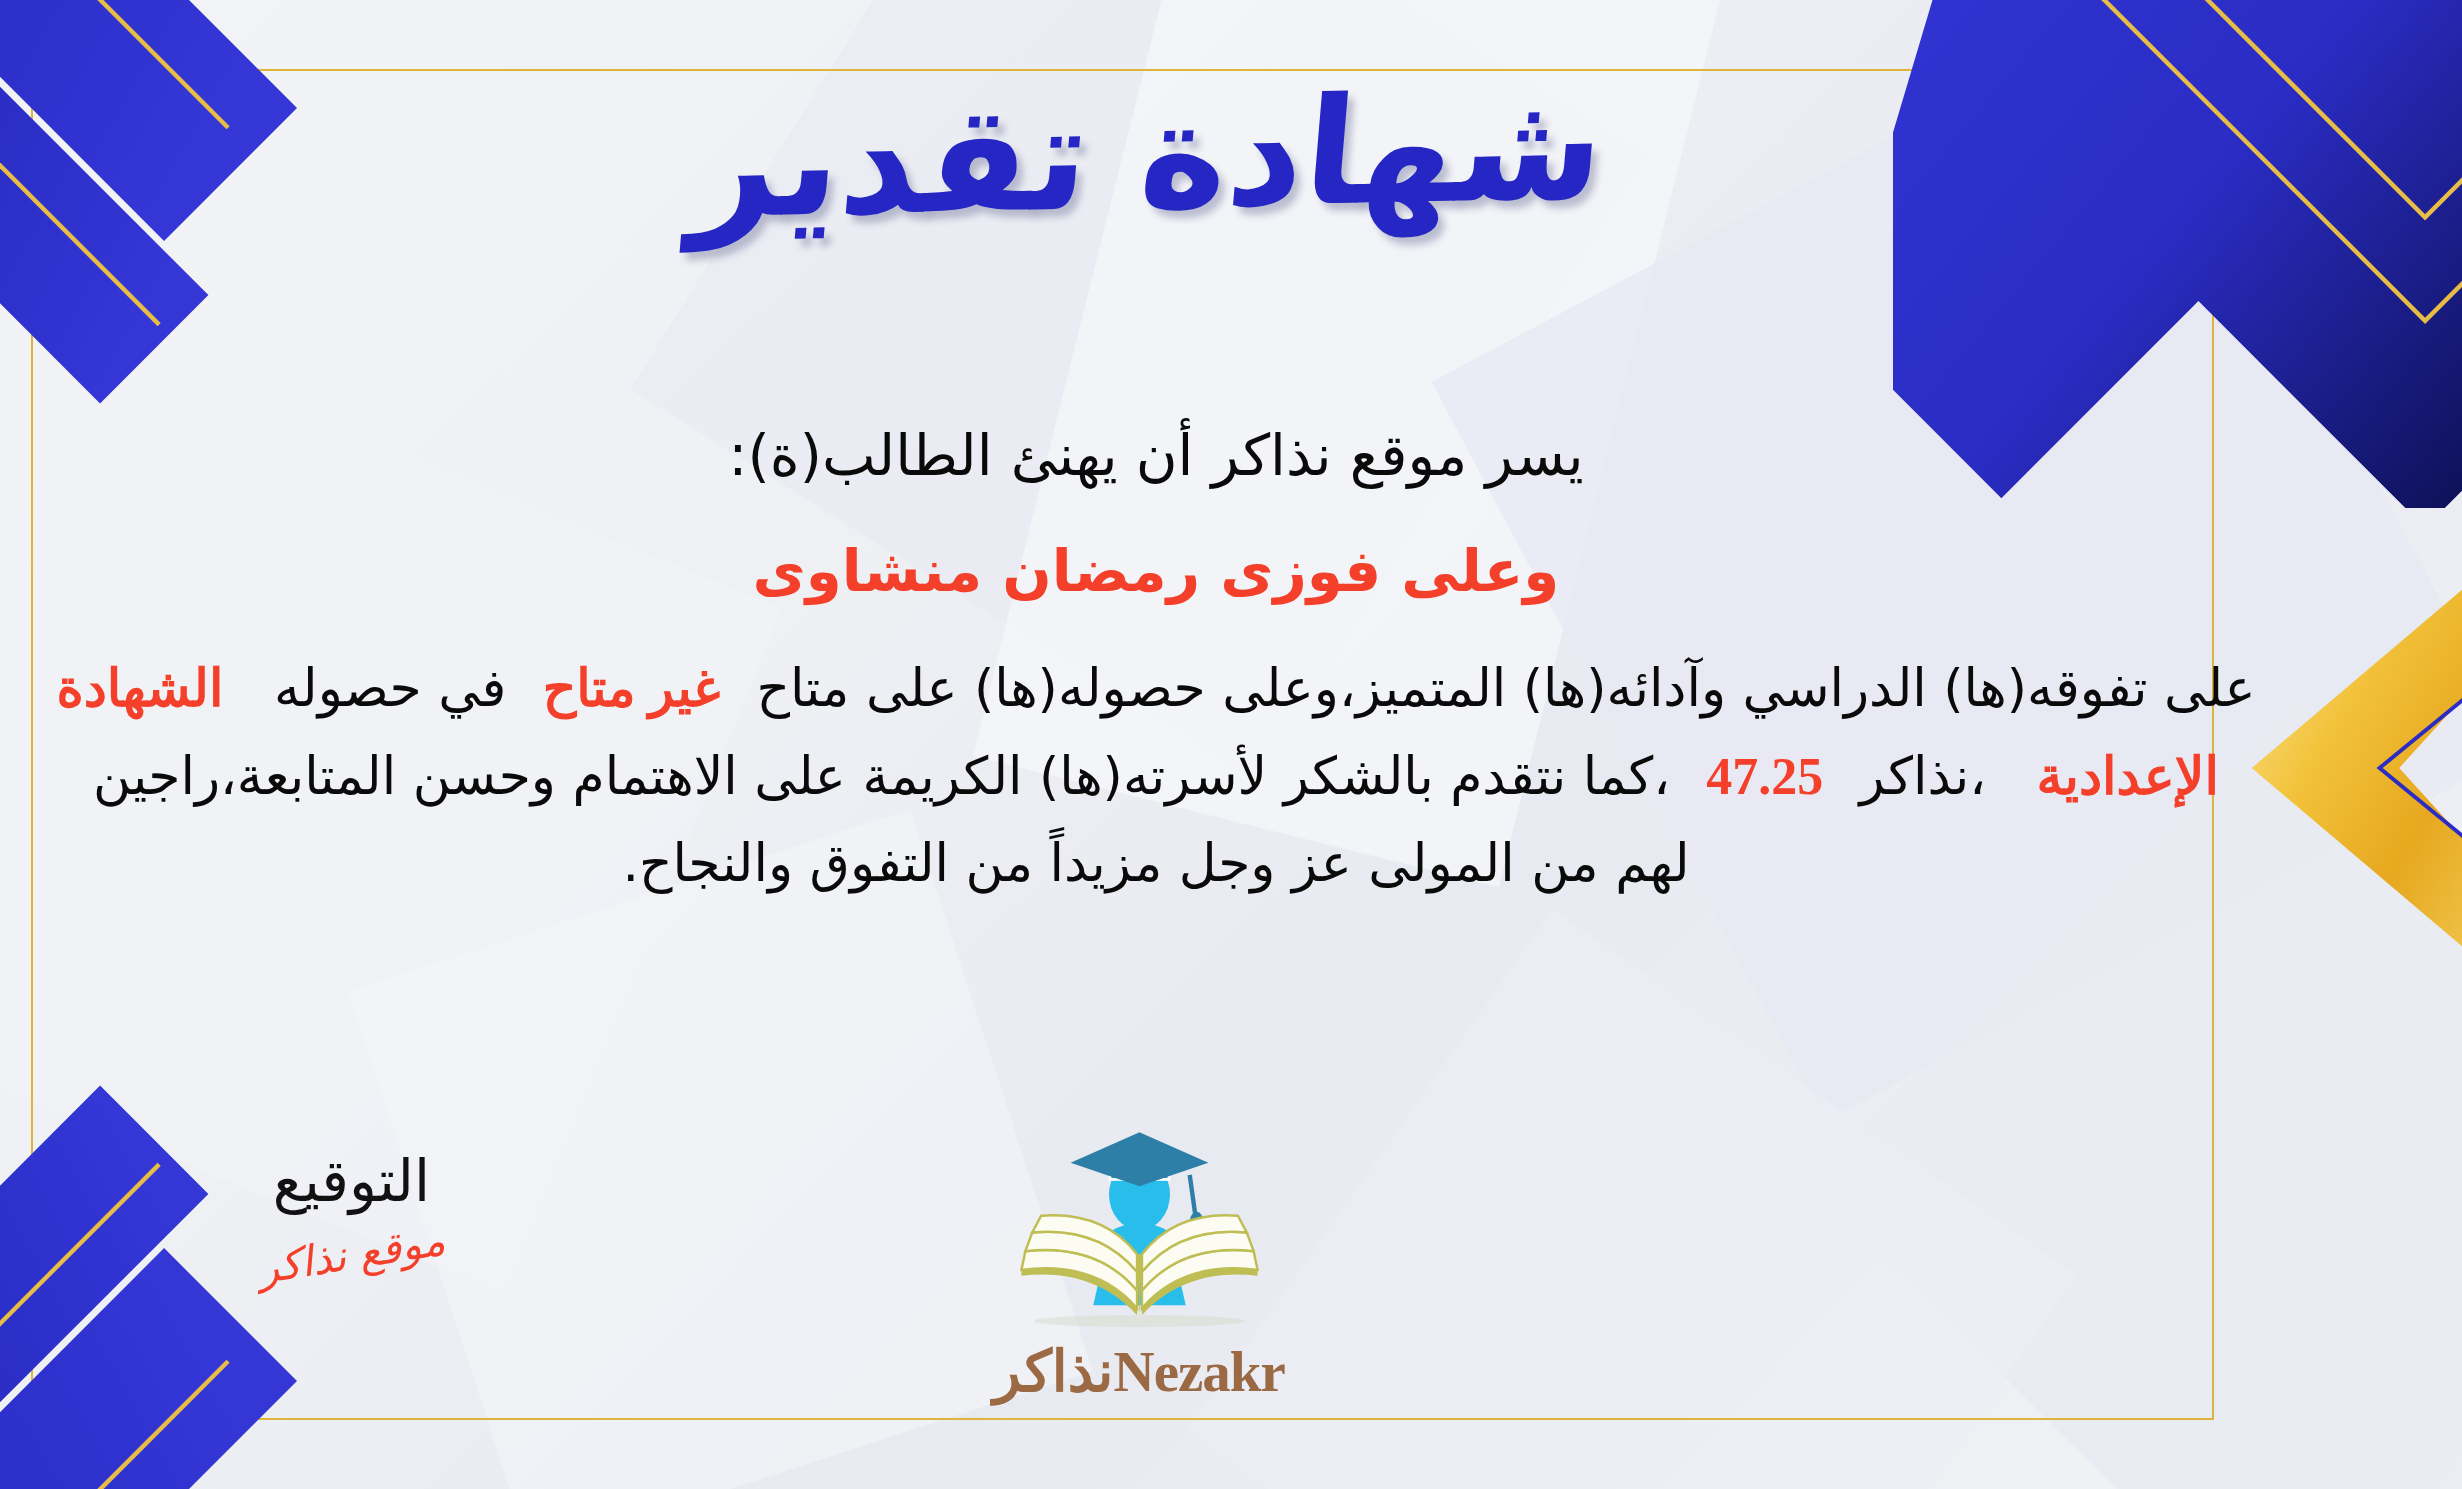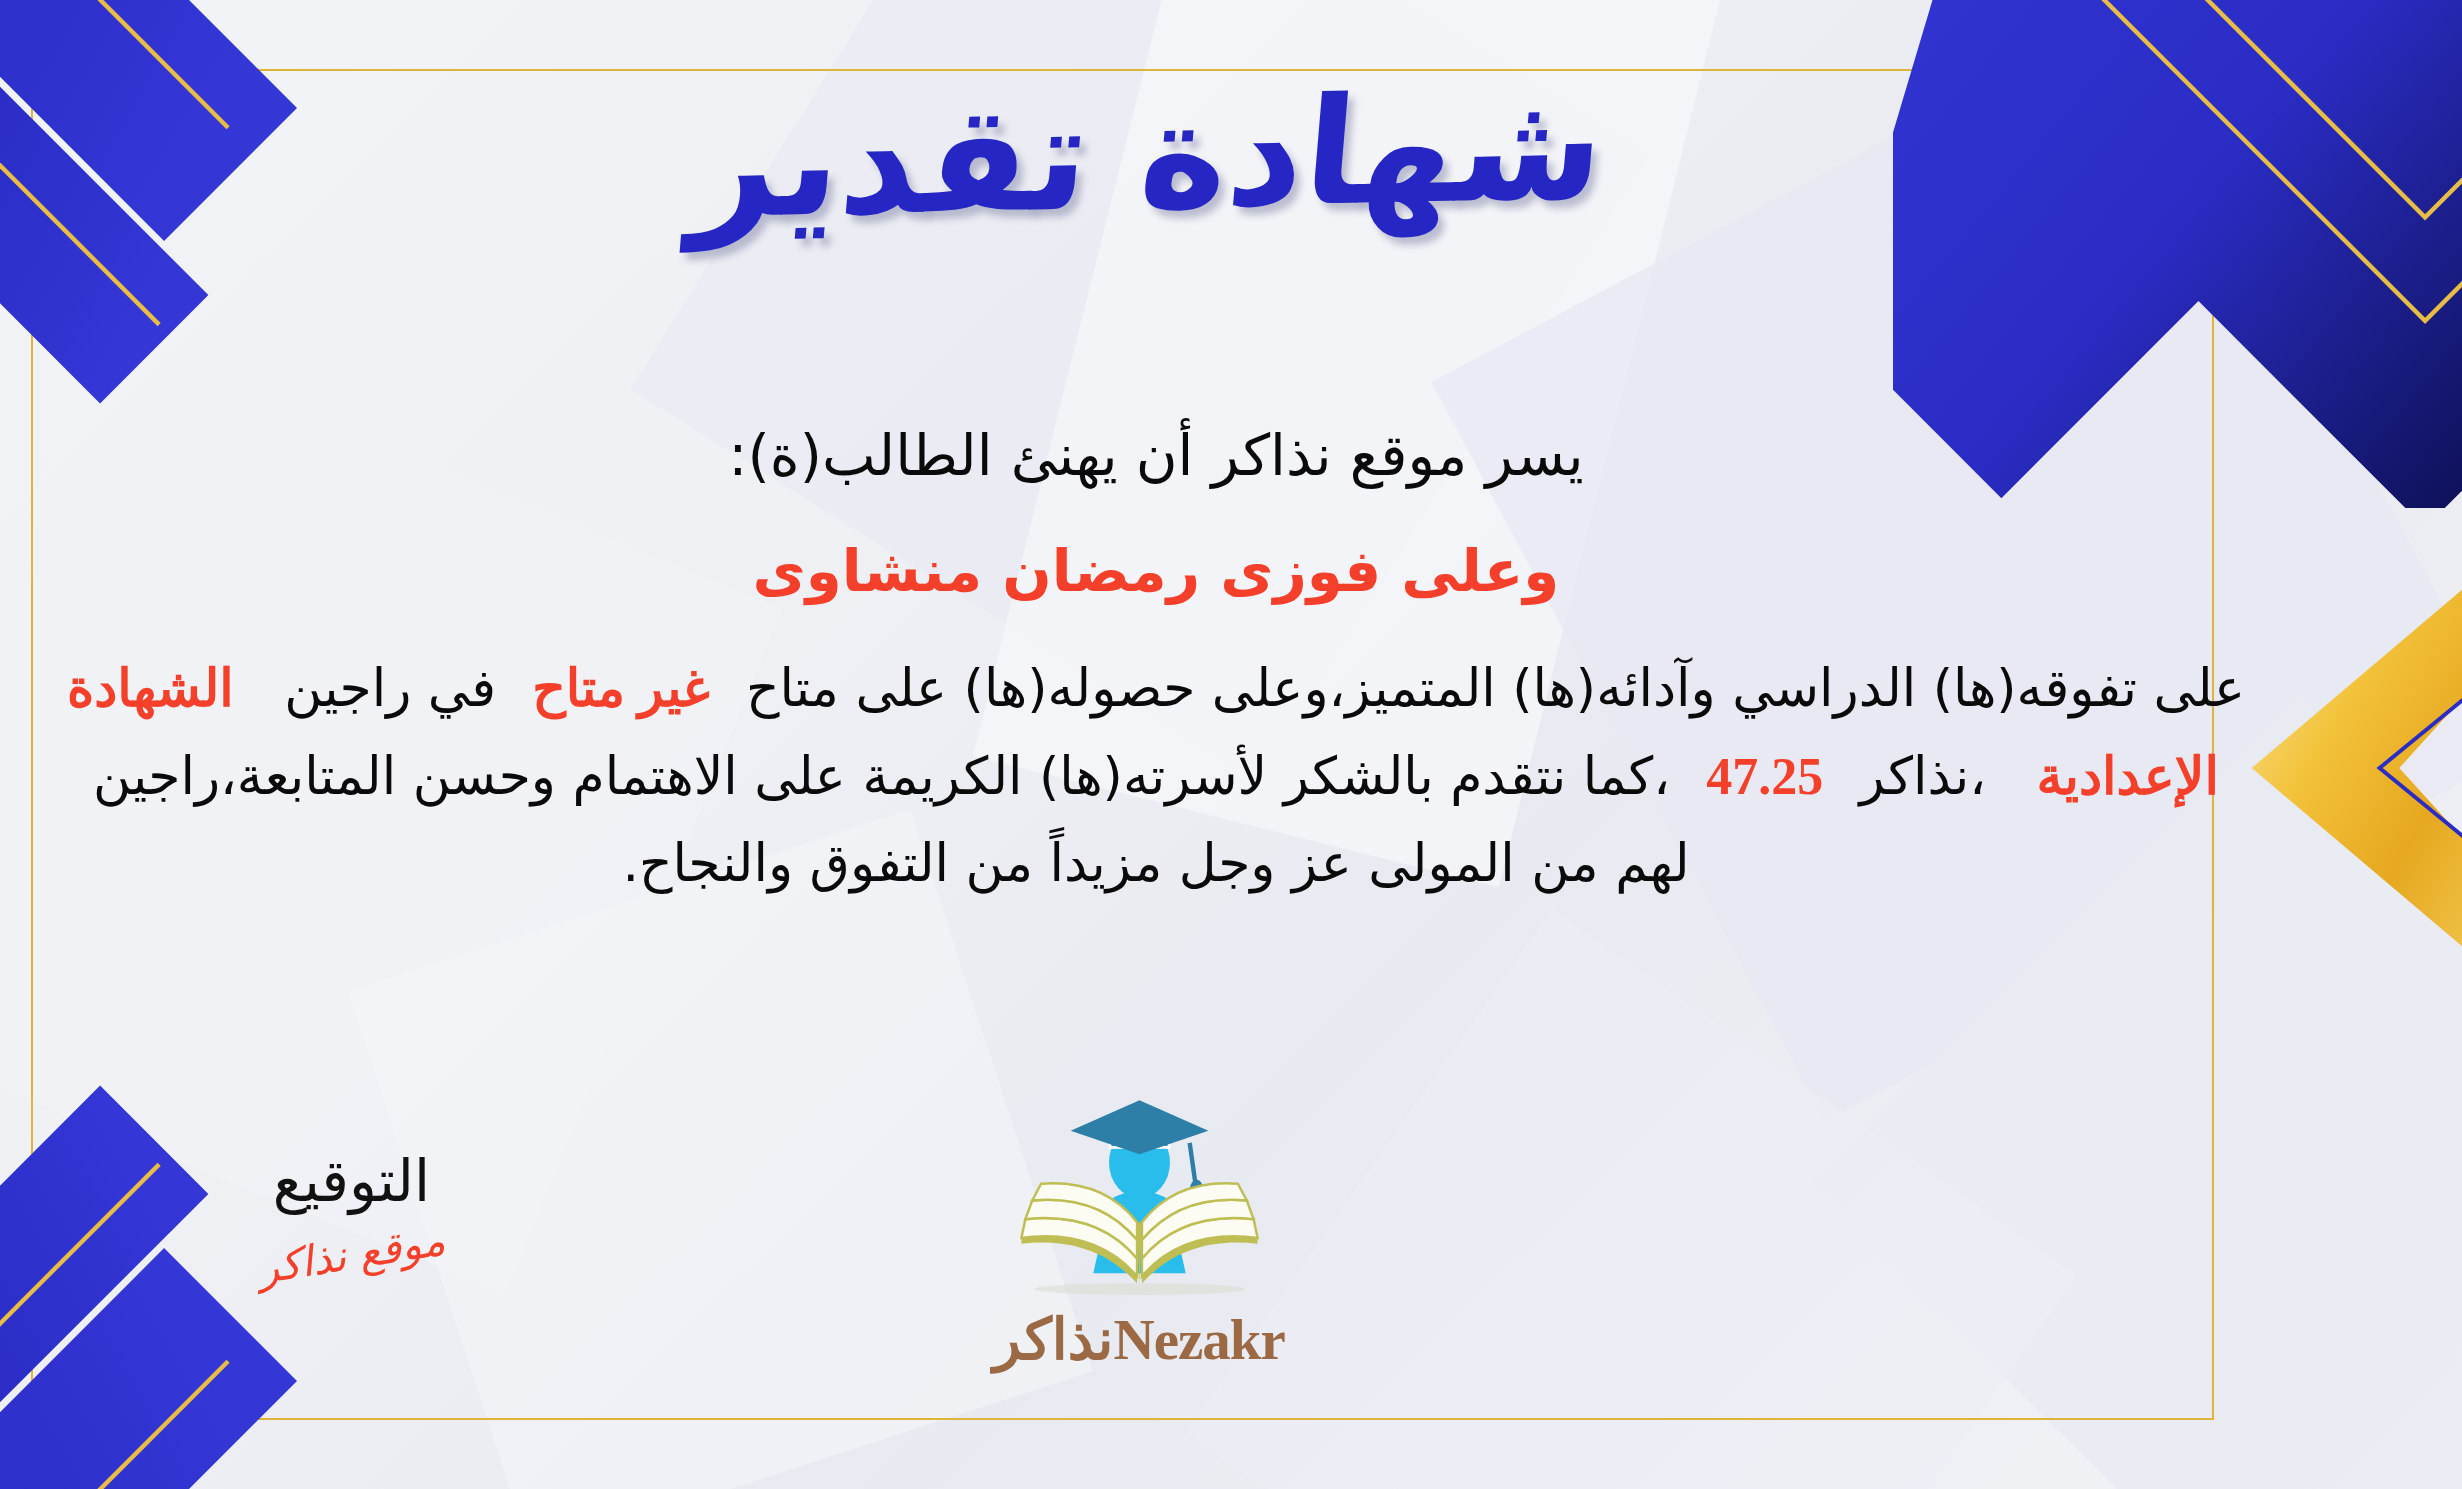--- a/index.html
+++ b/index.html
@@ -97,21 +97,21 @@
     font-family:"DejaVu Serif","Liberation Serif",serif;
     font-style:italic;
     font-size:42px;
     color:#f4402a;
     transform:rotate(-9deg);
     display:inline-block;
   }
 
   
   #logo{
-    position:absolute;left:1118px;top:1096px;width:374px;text-align:center;
+    position:absolute;left:1118px;top:1128px;width:374px;text-align:center;
   }
   #logo svg{display:block;margin:0 auto;}
   #logo-text{
     margin-top:3px;
     font-family:"Liberation Serif","DejaVu Serif",serif;
     font-weight:700;
     font-size:57px;
     color:#9b6a45;
     letter-spacing:-1px;
     direction:rtl;
@@ -204,21 +204,21 @@
 
   <div id="body-block">
 
     <div id="greeting" class="line">يسر موقع نذاكر أن يهنئ الطالب(ة):</div>
 
     <div id="student-name" class="line">وعلى فوزى رمضان منشاوى</div>
 
     <div id="para">
       <span>على تفوقه(ها) الدراسي وآدائه(ها) المتميز،وعلى حصوله(ها) على متاح</span>
       <span class="gap-s"></span><span class="hl">غير متاح</span>
-      <span class="gap-s"></span><span>في راجين</span>
+      <span class="gap-s"></span><span>في حصوله</span>
       <span class="gap"></span><span class="hl">الشهادة الإعدادية</span>
       <span class="gap"></span><span>،نذاكر</span>
       <span class="gap-s"></span><span class="hl">47.25</span>
       <span class="gap-s"></span><span>،كما نتقدم بالشكر لأسرته(ها) الكريمة على الاهتمام وحسن المتابعة،راجين لهم من المولى عز وجل مزيداً من التفوق والنجاح.</span>
     </div>
   </div>
 
   <div id="sig-block">
     <div id="sig-label">التوقيع</div>
     <div id="sig-script">موقع نذاكر</div>

